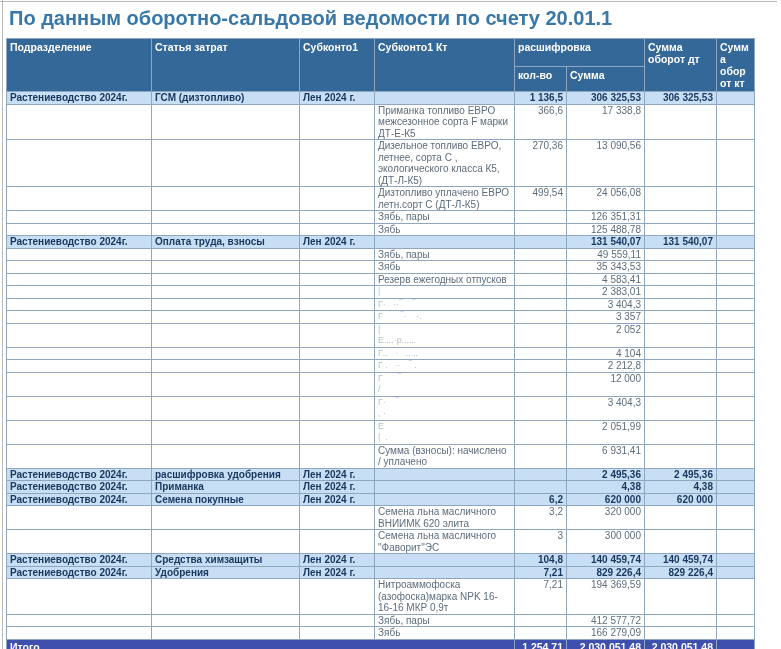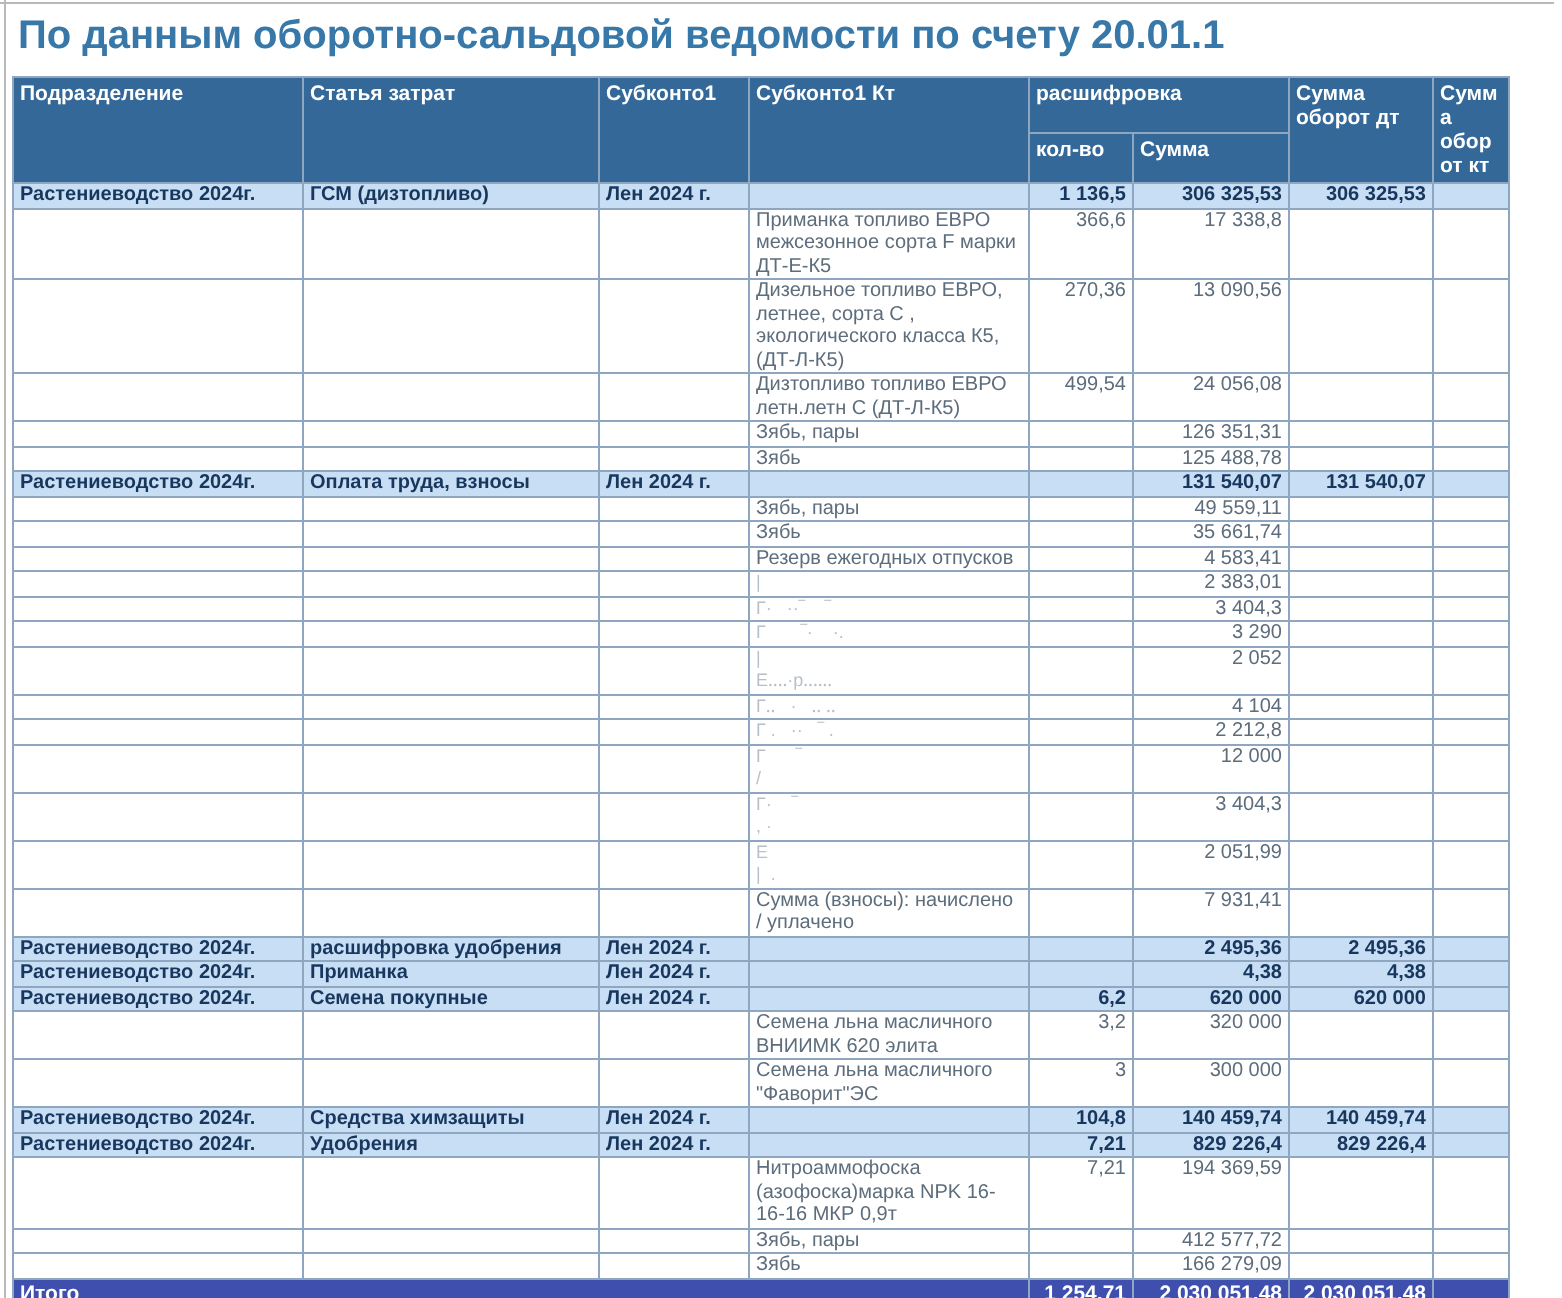--- a/index.html
+++ b/index.html
@@ -104,21 +104,21 @@
           <td>Дизельное топливо ЕВРО, летнее, сорта С , экологического класса К5,(ДТ-Л-К5)</td>
           <td class="n">270,36</td>
           <td class="n">13 090,56</td>
           <td class="n"></td>
           <td class="n"></td>
         </tr>
         <tr class="detail">
           <td></td>
           <td></td>
           <td></td>
-          <td>Дизтопливо топливо ЕВРО летн.летн С (ДТ-Л-К5)</td>
+          <td>Дизтопливо уплачено ЕВРО летн.сорт С (ДТ-Л-К5)</td>
           <td class="n">499,54</td>
           <td class="n">24 056,08</td>
           <td class="n"></td>
           <td class="n"></td>
         </tr>
         <tr class="detail">
           <td></td>
           <td></td>
           <td></td>
           <td>Зябь, пары</td>
@@ -156,21 +156,21 @@
           <td class="n">49 559,11</td>
           <td class="n"></td>
           <td class="n"></td>
         </tr>
         <tr class="detail">
           <td></td>
           <td></td>
           <td></td>
           <td>Зябь</td>
           <td class="n"></td>
-          <td class="n">35 661,74</td>
+          <td class="n">35 343,53</td>
           <td class="n"></td>
           <td class="n"></td>
         </tr>
         <tr class="detail">
           <td></td>
           <td></td>
           <td></td>
           <td>Резерв ежегодных отпусков</td>
           <td class="n"></td>
           <td class="n">4 583,41</td>
@@ -202,21 +202,21 @@
           <td class="n"></td>
         </tr>
         <tr class="detail">
           <td></td>
           <td></td>
           <td></td>
           <td class="redacted">
             <div>Г       ‾·    ·.</div>
           </td>
           <td class="n"></td>
-          <td class="n">3 290</td>
+          <td class="n">3 357</td>
           <td class="n"></td>
           <td class="n"></td>
         </tr>
         <tr class="detail">
           <td></td>
           <td></td>
           <td></td>
           <td class="redacted">
             <div>|</div>
             <div>Е‥‥·р‥‥‥</div>
@@ -288,21 +288,21 @@
           <td class="n">2 051,99</td>
           <td class="n"></td>
           <td class="n"></td>
         </tr>
         <tr class="detail">
           <td></td>
           <td></td>
           <td></td>
           <td>Сумма (взносы): начислено / уплачено</td>
           <td class="n"></td>
-          <td class="n">7 931,41</td>
+          <td class="n">6 931,41</td>
           <td class="n"></td>
           <td class="n"></td>
         </tr>
         <tr class="group">
           <td>Растениеводство 2024г.</td>
           <td>расшифровка удобрения</td>
           <td>Лен 2024 г.</td>
           <td></td>
           <td class="n"></td>
           <td class="n">2 495,36</td>

